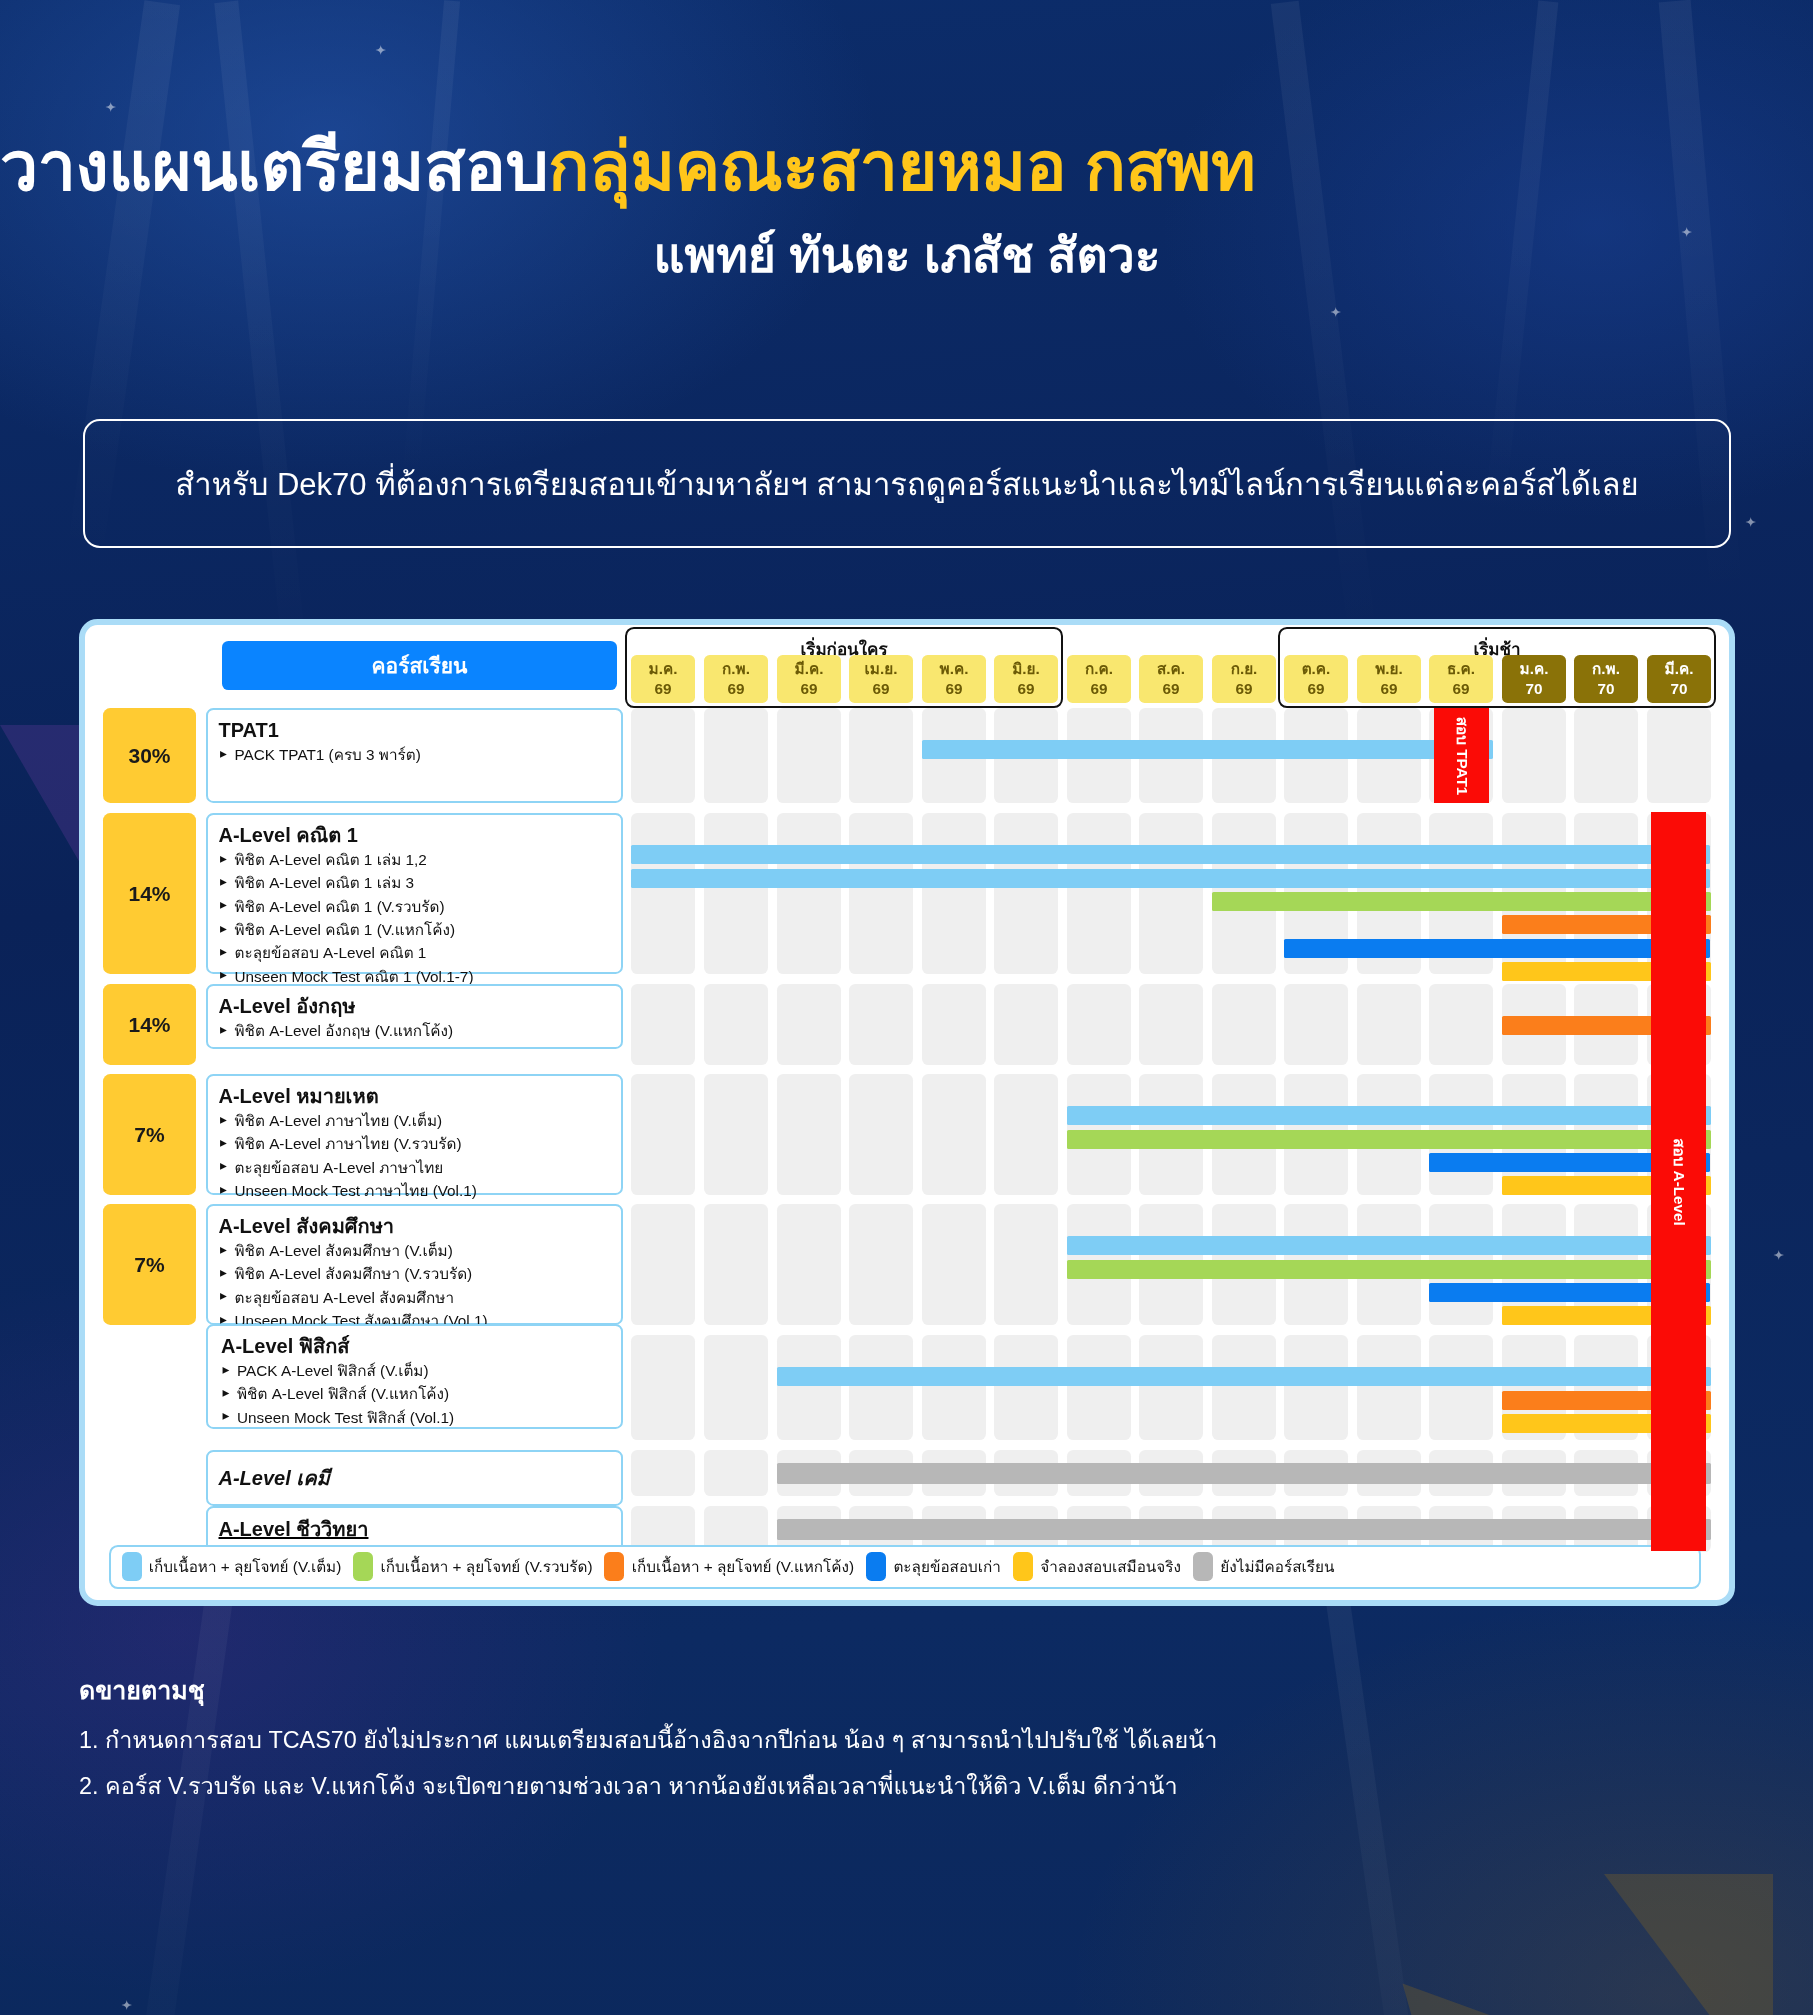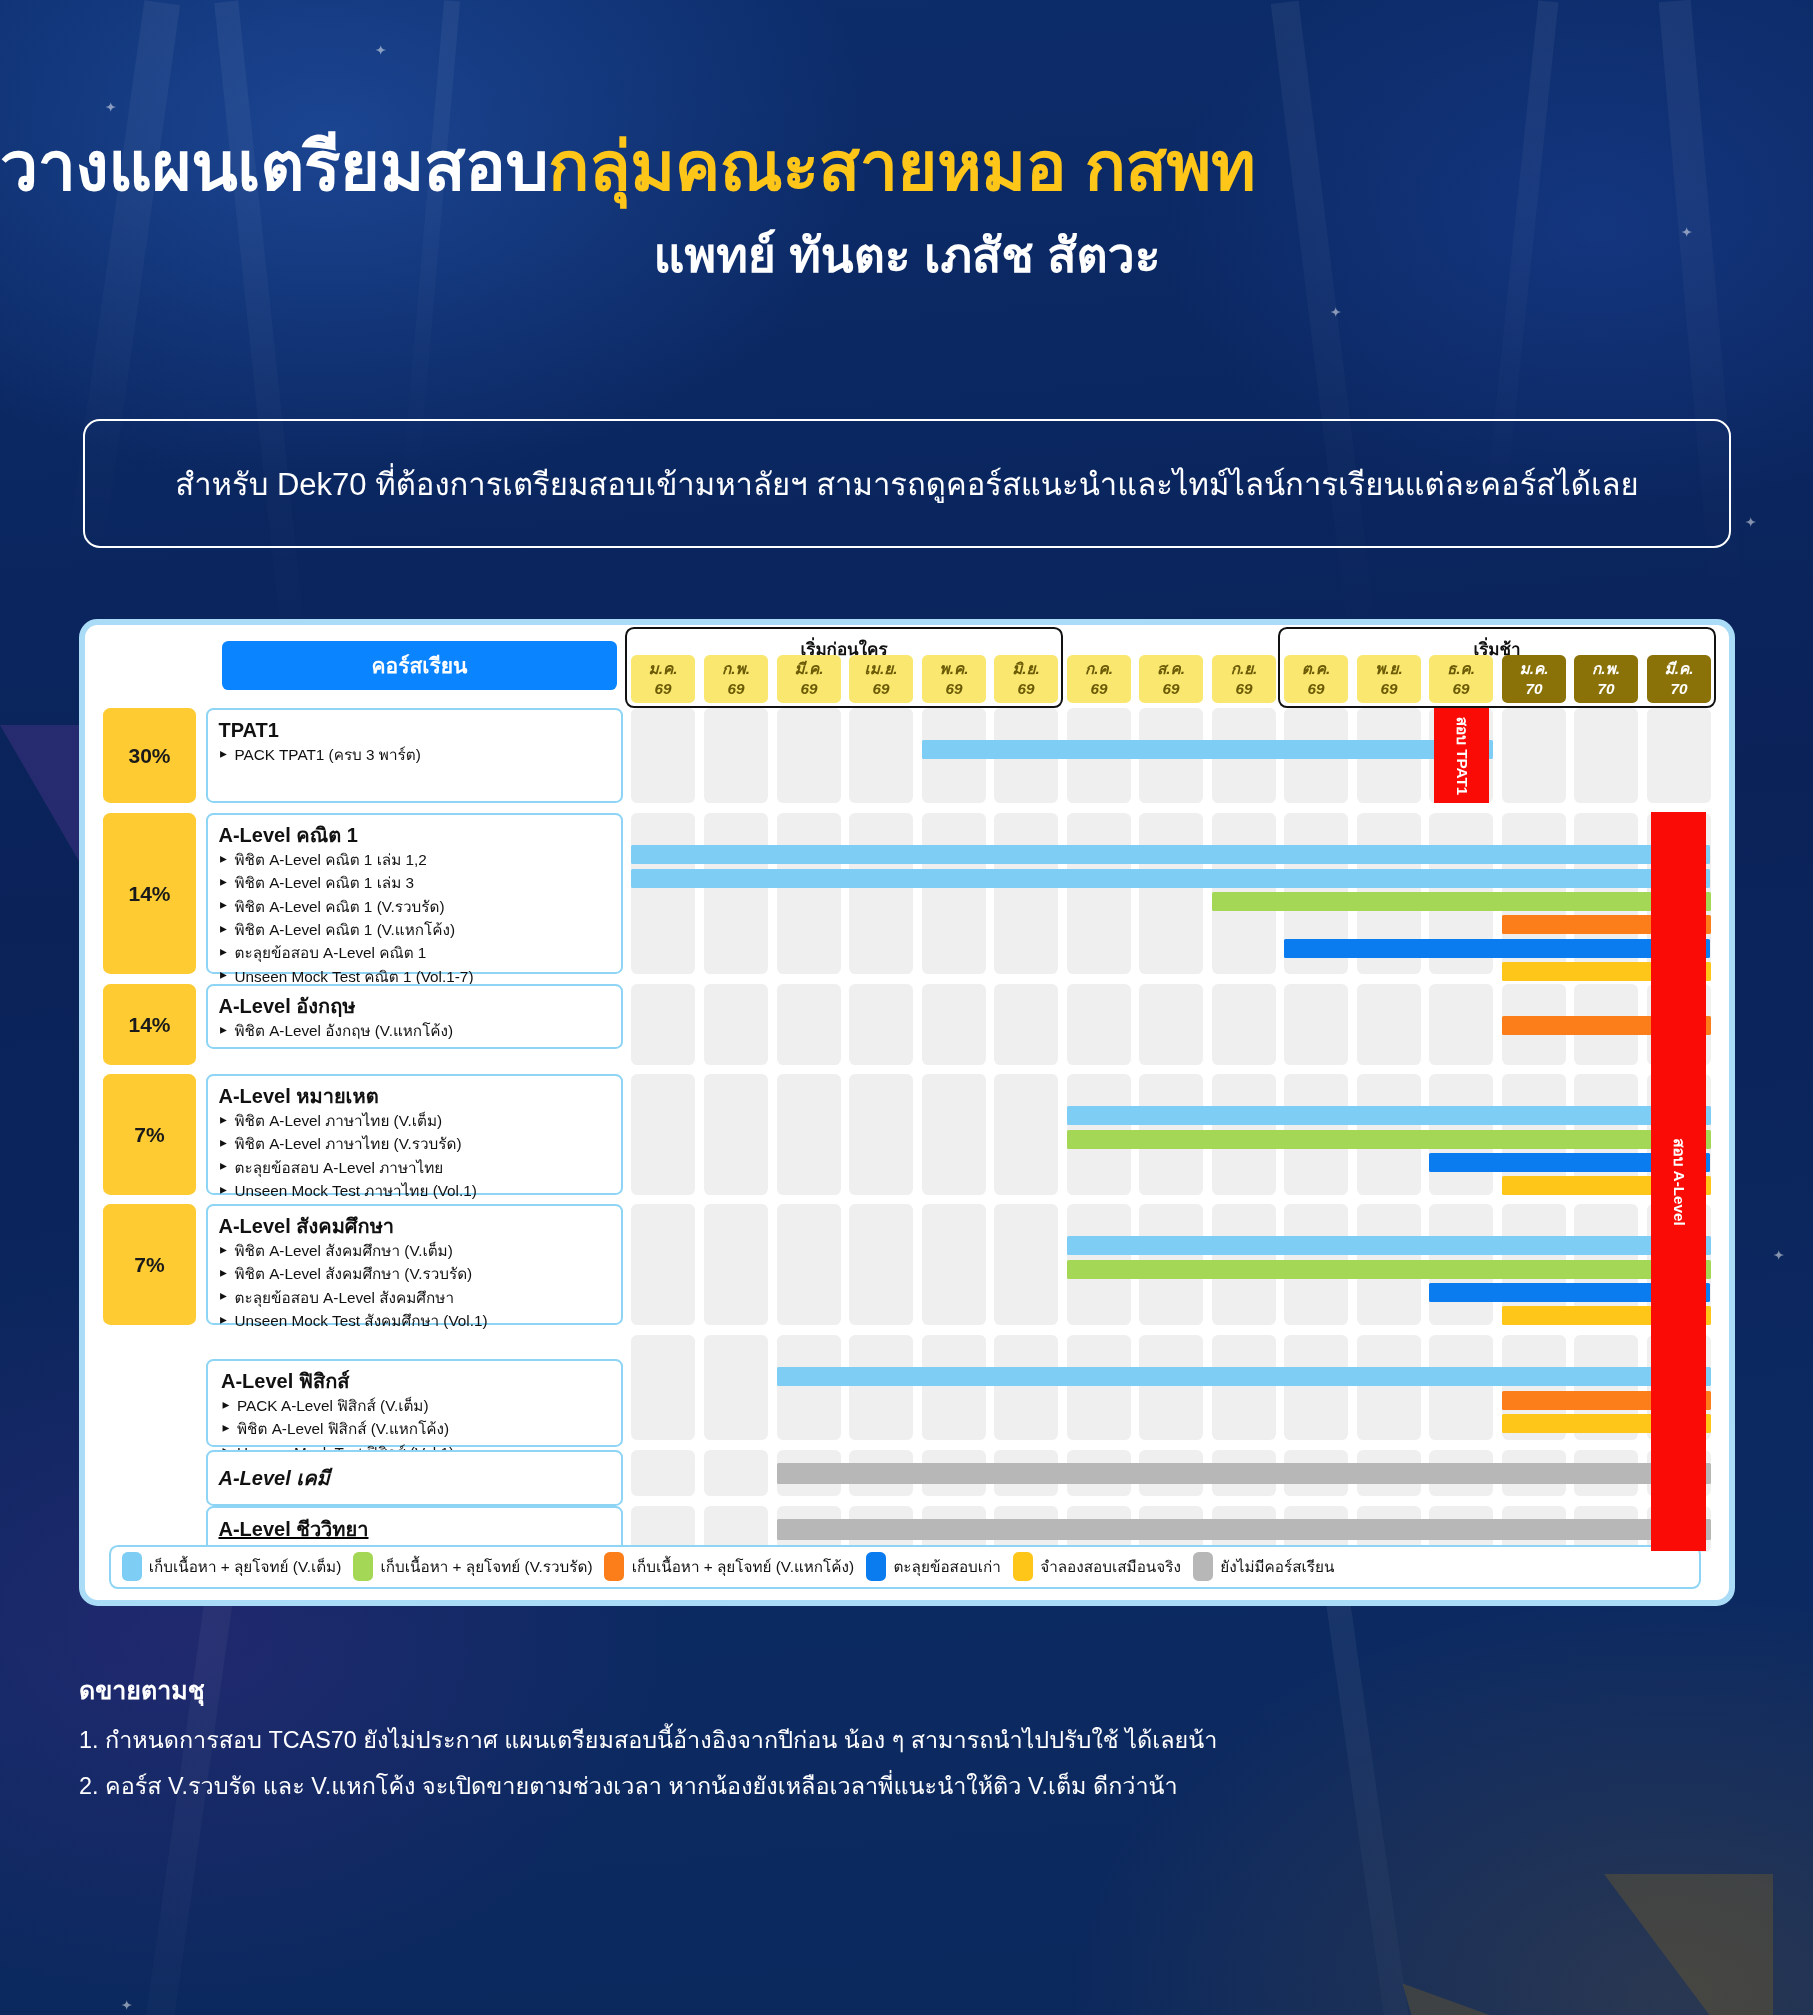--- a/index.html
+++ b/index.html
@@ -66,21 +66,21 @@
     border:2.4px solid #111; border-radius:8.9px; background:#fff;
   }
   .grp-label {
     position:absolute; top:5.6px; width:100%; text-align:center;
     font-size:17px; font-weight:bold; color:#111;
   }
   .mcell {
     position:absolute; top:30px; height:48px;
     border-radius:5.6px;
     display:flex; flex-direction:column; align-items:center; justify-content:center;
-    font-size:15.3px; font-weight:bold; line-height:1.28;font-style:italic;
+    font-size:15.3px; font-weight:bold; line-height:1.28;
   }
   .mcell.y { background:#f9e76f; color:#6b5a06; }
   .mcell.d { background:#8a7208; color:#ffffff; }
 
   
   #tbody { position:relative; }
   .rowblock { position:relative; }
   .pct {
     position:absolute; left:18px; width:93px;
     background:#ffcb32; border-radius:7.3px;
@@ -365,21 +365,21 @@
         <div class="gcol" style="left: 802px; width: 64px; height: 121px;"></div>
         <div class="gcol" style="left: 875px; width: 64px; height: 121px;"></div>
         <div class="gcol" style="left: 947px; width: 64px; height: 121px;"></div>
         <div class="gcol" style="left: 1020px; width: 64px; height: 121px;"></div>
         <div class="bar" style="left: 440px; width: 644px; height: 18.5px; background: rgb(126, 205, 245); top: 32px;"></div>
         <div class="bar" style="left: 440px; width: 644px; height: 18.5px; background: rgb(165, 215, 87); top: 56px;"></div>
         <div class="bar" style="left: 802px; width: 281px; height: 18.5px; background: rgb(10, 124, 240); top: 79px;"></div>
         <div class="bar" style="left: 875px; width: 209px; height: 18.5px; background: rgb(255, 198, 26); top: 102px;"></div>
       </div>
       <div class="rowblock"></div>
-      <div class="coursebox" style="top: 651px; height: 88px; padding-left: 13px;">
+      <div class="coursebox" style="top: 616px; height: 105px; padding-left: 13px;">
         <div class="c-title">A-Level ฟิสิกส์</div>
         <div class="c-item">PACK A-Level ฟิสิกส์ (V.เต็ม)</div>
         <div class="c-item">พิชิต A-Level ฟิสิกส์ (V.แหกโค้ง)</div>
         <div class="c-item">Unseen Mock Test ฟิสิกส์ (Vol.1)</div>
       </div>
       <div class="gantt" style="top: 627px; width: 1088px; height: 105px;">
         <div class="gcol" style="left: 4.4px; width: 64px; height: 105px;"></div>
         <div class="gcol" style="left: 77px; width: 64px; height: 105px;"></div>
         <div class="gcol" style="left: 150px; width: 64px; height: 105px;"></div>
         <div class="gcol" style="left: 222px; width: 64px; height: 105px;"></div>

